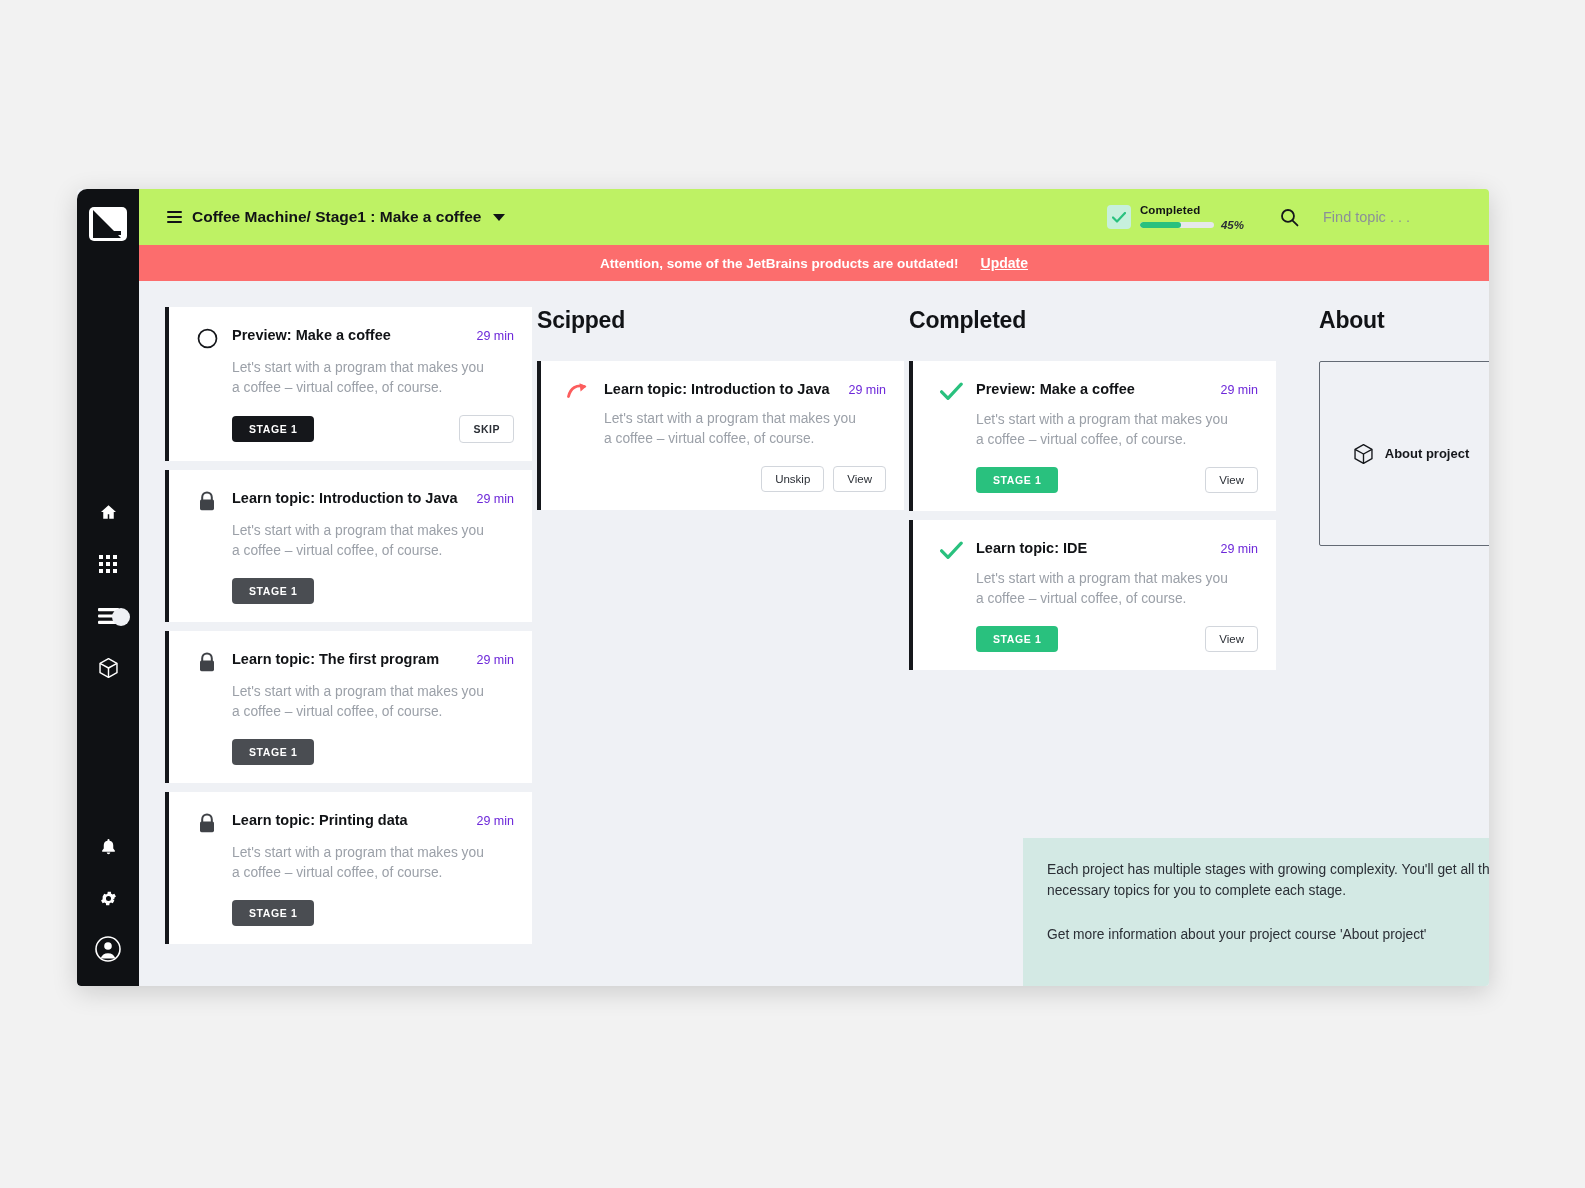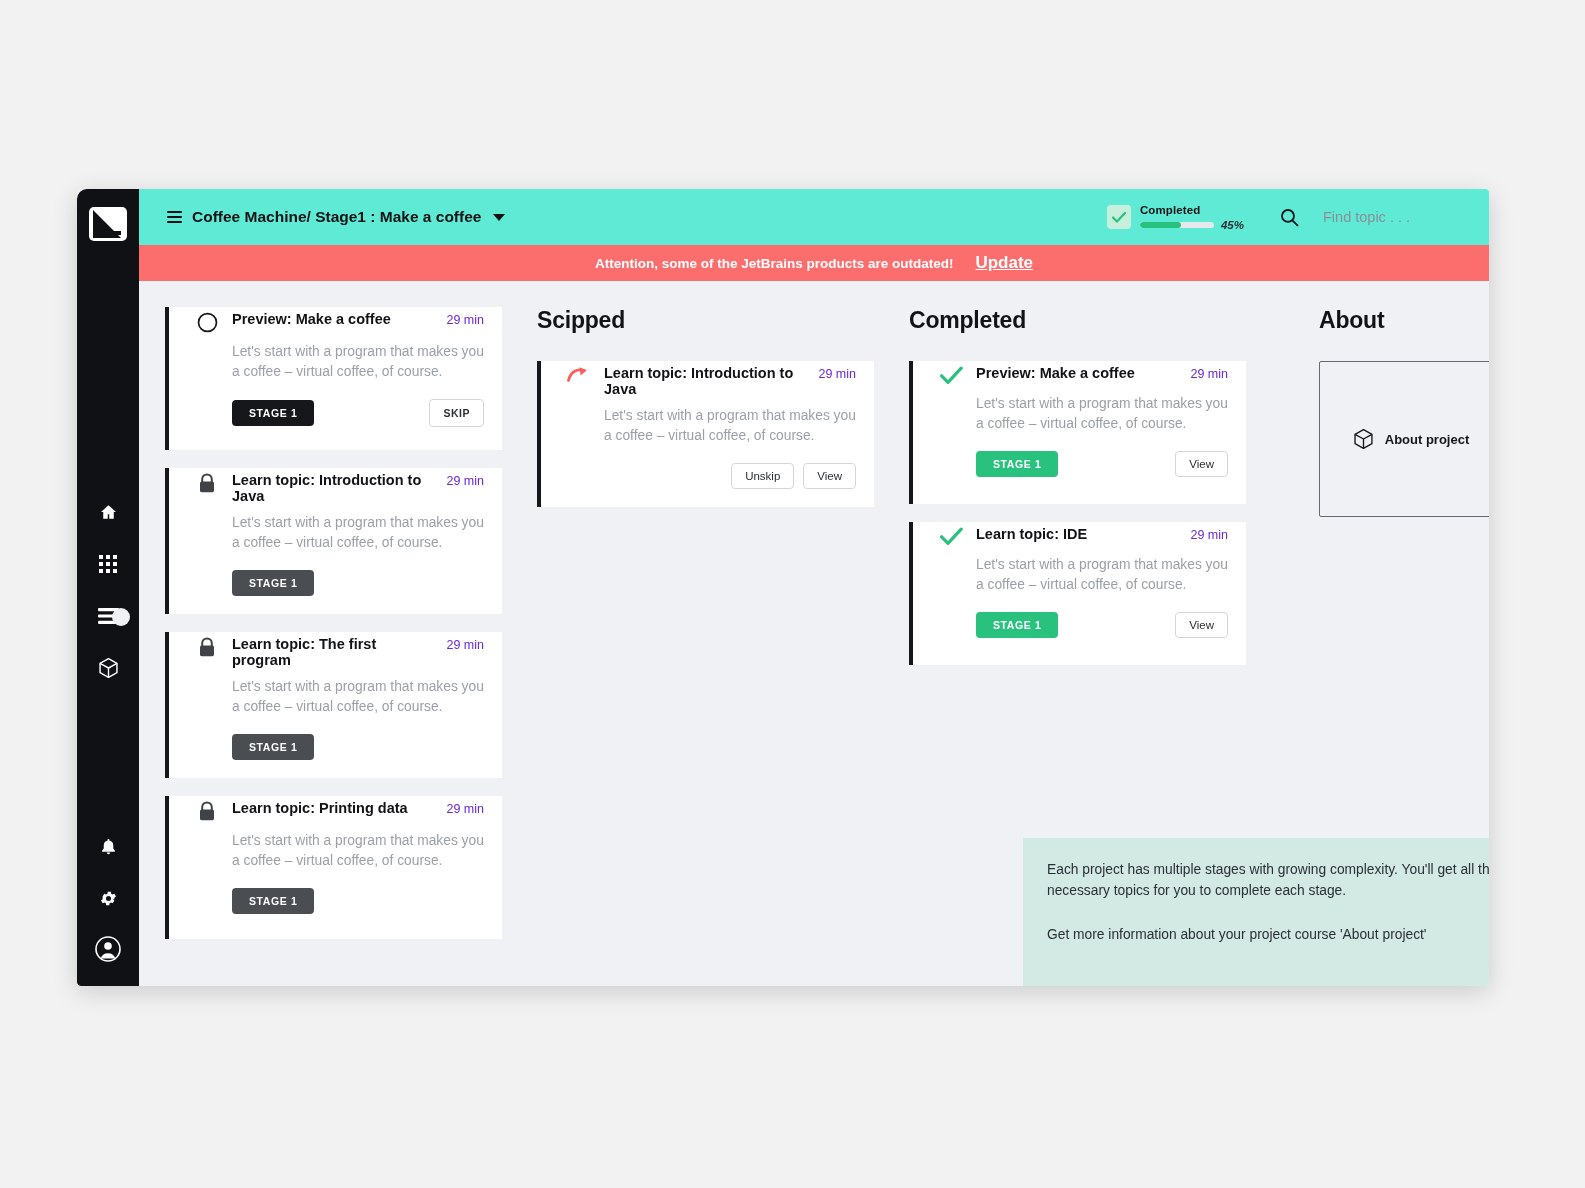--- a/index.html
+++ b/index.html
@@ -84,21 +84,21 @@
   
   .main {
     flex: 1;
     display: flex;
     flex-direction: column;
     min-width: 0;
     background: #eff1f5;
   }
   .topbar {
     height: 56px;
-    background: #5eead4;
+    background: #bef264;
     display: flex;
     align-items: center;
     padding: 0 26px 0 28px;
     flex: 0 0 56px;
   }
   .breadcrumb {
     display: flex; align-items: center; gap: 10px;
     font-size: 15.5px; font-weight: 700; color: #111316;
     cursor: pointer;
   }
@@ -151,21 +151,21 @@
   
   .alert {
     height: 36px;
     background: #fc6d6d;
     display: flex; align-items: center; justify-content: center;
     gap: 22px;
     flex: 0 0 36px;
   }
   .alert-text { color: #ffffff; font-size: 13.5px; font-weight: 700; }
   .alert-link {
-    color: #ffffff; font-size: 17px; font-weight: 700;
+    color: #ffffff; font-size: 14px; font-weight: 700;
     text-decoration: underline; cursor: pointer;
   }
 
   
   .board {
     flex: 1;
     display: flex;
     padding: 26px 22px 0 26px;
     gap: 0;
     position: relative;
@@ -175,23 +175,23 @@
   .column.about { width: 260px; flex: 0 0 260px; margin-left: 38px; }
   .col-title {
     font-size: 23px; font-weight: 700; color: #111316;
     margin-bottom: 27px; letter-spacing: -.2px;
   }
 
   .card {
     position: relative;
     background: #ffffff;
     border-left: 4px solid #15171b;
-    padding: 4px 18px 18px 26px;
-    width: 337px;
-    margin-bottom: 18px;
+    padding: 20px 18px 18px 26px;
+    width: 367px;
+    margin-bottom: 9px;
     min-height: 143px;
   }
   .card-head {
     display: flex; align-items: flex-start; gap: 13px;
   }
   .card-icon {
     width: 24px; flex: 0 0 24px;
     display: flex; align-items: flex-start; justify-content: center;
     padding-top: 1px;
   }
@@ -226,21 +226,21 @@
   .btn-outline {
     font-family: "Liberation Sans", sans-serif;
     background: #fff; border: 1px solid #d2d6dc;
     border-radius: 4px; padding: 6px 13px;
     font-size: 11.5px; color: #2b2f36; cursor: pointer;
   }
   .btn-outline.caps { font-weight: 700; letter-spacing: .5px; font-size: 10.5px; padding: 7px 13px; }
 
   
   .about-panel {
-    width: 184px; height: 156px;
+    width: 184px; height: 185px;
     border: 1px solid #636a74;
     border-radius: 2px;
     display: flex; align-items: center; justify-content: center;
     gap: 11px;
     margin-bottom: 24px;
     cursor: pointer;
     background: transparent;
   }
   .about-label { font-size: 13px; font-weight: 600; color: #15171b; }
 

